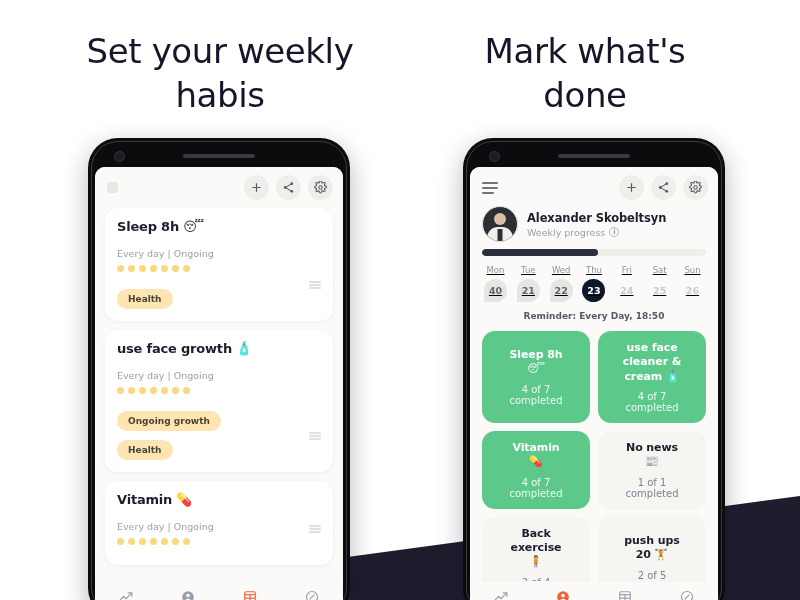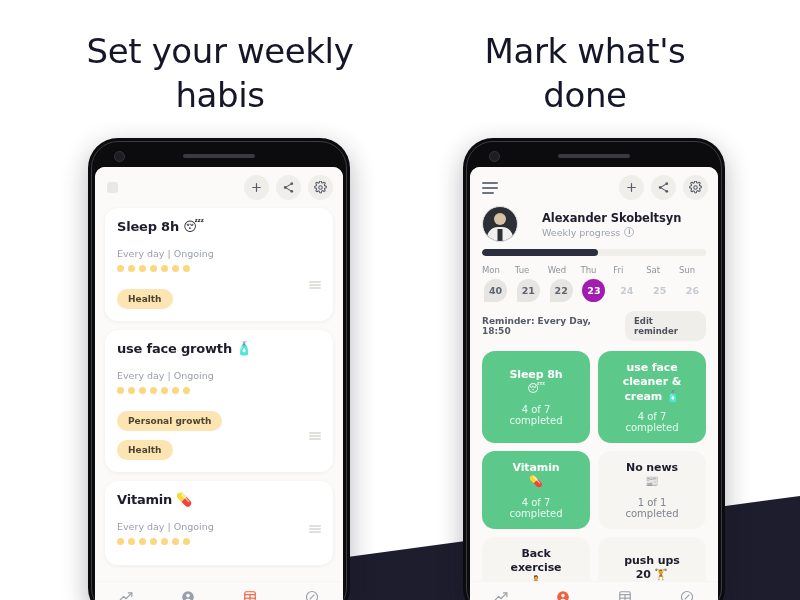--- a/index.html
+++ b/index.html
@@ -105,21 +105,21 @@
     margin-top: 9px;
   }
   .drag-handle {
     position: absolute; right: 12px; bottom: 32px;
     width: 12px; height: 8px; display: flex; flex-direction: column; justify-content: space-between;
   }
   .drag-handle i { display: block; height: 2px; background: #e2e0dc; border-radius: 2px; }
 
   
   .profile-block { padding: 2px 12px 0 12px; }
-  .profile-row { display: flex; align-items: center; gap: 24px; }
+  .profile-row { display: flex; align-items: center; gap: 9px; }
   .avatar {
     width: 36px; height: 36px; border-radius: 50%;
     background: #2c2f36;
     position: relative; overflow: hidden; flex: none;
     border: 1.5px solid #e7e5e1;
   }
   .avatar .av-head { position: absolute; left: 50%; top: 6px; transform: translateX(-50%); width: 12px; height: 12px; border-radius: 50%; background: #d9c1a6; }
   .avatar .av-body { position: absolute; left: 50%; bottom: -2px; transform: translateX(-50%); width: 26px; height: 16px; border-radius: 11px 11px 0 0; background: #f1efed; }
   .avatar .av-tie  { position: absolute; left: 50%; bottom: 0; transform: translateX(-50%); width: 5px; height: 12px; background: #2c2f36; }
   .profile-text { flex: 1; min-width: 0; }
@@ -129,34 +129,34 @@
     width: 10px; height: 10px; border-radius: 50%;
     border: 1px solid #b4b9c2; color: #9aa0ab;
     font-size: 7px; line-height: 8px; text-align: center; font-weight: 700;
   }
   .progress-track {
     height: 7px; background: #f0eeea; border-radius: 4px; margin-top: 7px; overflow: hidden;
   }
   .progress-fill { height: 100%; background: #2b2f3d; border-radius: 4px; }
 
   .week-strip { display: flex; justify-content: space-between; margin-top: 9px; }
-  .day-col { width: 27px; text-align: left; }
+  .day-col { width: 27px; text-align: center; text-decoration: underline; }
   .day-name { font-size: 8.5px; color: #8d939e; margin-bottom: 4px; }
   .day-num {
     width: 23px; height: 23px; margin: 0 auto;
     display: flex; align-items: center; justify-content: center;
     font-size: 9.5px; color: #7e848f; font-weight: 600;
     position: relative;
   }
   .day-num.done {
     background: #e7e5e1; color: #5f6570;
     border-radius: 50% 50% 50% 0;
   }
   .day-num.today {
-    background: #a21caf; color: #ffffff; border-radius: 50%;
+    background: #0f172a; color: #ffffff; border-radius: 50%;
   }
   .day-num.future { color: #c6cad1; }
 
   .reminder-row {
     display: flex; align-items: center; justify-content: center; gap: 8px;
     margin-top: 9px;
   }
   .reminder-text { font-size: 9px; color: #545a66; font-weight: 600; }
   .reminder-btn {
     background: #f0eeea; color: #4c525d;
@@ -257,21 +257,21 @@
               <i></i>
             </div></div>
           <div class="habit-card"><div class="habit-title">use face growth 🧴</div><div class="habit-meta">Every day | Ongoing</div><div class="dots">
               <span style="background: rgb(251, 216, 127);"></span>
               <span style="background: rgb(251, 216, 127);"></span>
               <span style="background: rgb(251, 216, 127);"></span>
               <span style="background: rgb(251, 216, 127);"></span>
               <span style="background: rgb(251, 216, 127);"></span>
               <span style="background: rgb(251, 216, 127);"></span>
               <span style="background: rgb(251, 216, 127);"></span>
-            </div><div class="tag" style="background: rgb(252, 229, 179);">Personal growth</div><br><div class="tag" style="background: rgb(252, 229, 179);">Health</div><br><div class="drag-handle">
+            </div><div class="tag" style="background: rgb(252, 229, 179);">Ongoing growth</div><br><div class="tag" style="background: rgb(252, 229, 179);">Health</div><br><div class="drag-handle">
               <i></i>
               <i></i>
               <i></i>
             </div></div>
           <div class="habit-card">
             <div class="habit-title">Vitamin 💊</div>
             <div class="habit-meta">Every day | Ongoing</div>
             <div class="dots">
               <span style="background: rgb(251, 216, 127);"></span>
               <span style="background: rgb(251, 216, 127);"></span>
@@ -406,21 +406,20 @@
               <div class="day-num future">25</div>
             </div>
             <div class="day-col">
               <div class="day-name">Sun</div>
               <div class="day-num future">26</div>
             </div>
           </div>
 
         <div class="reminder-row">
           <div class="reminder-text">Reminder: Every Day, 18:50</div>
-          <div class="reminder-btn">Edit reminder</div>
         </div>
       </div>
 
       <div class="tiles" id="tiles-grid">
           <div class="tile done" style="background: rgb(92, 201, 138);">
             <div class="tile-title">Sleep 8h 😴</div>
             <div class="tile-sub">4 of 7 completed</div>
           </div>
           <div class="tile done" style="background: rgb(92, 201, 138);">
             <div class="tile-title">use face cleaner &amp; cream 🧴</div>

